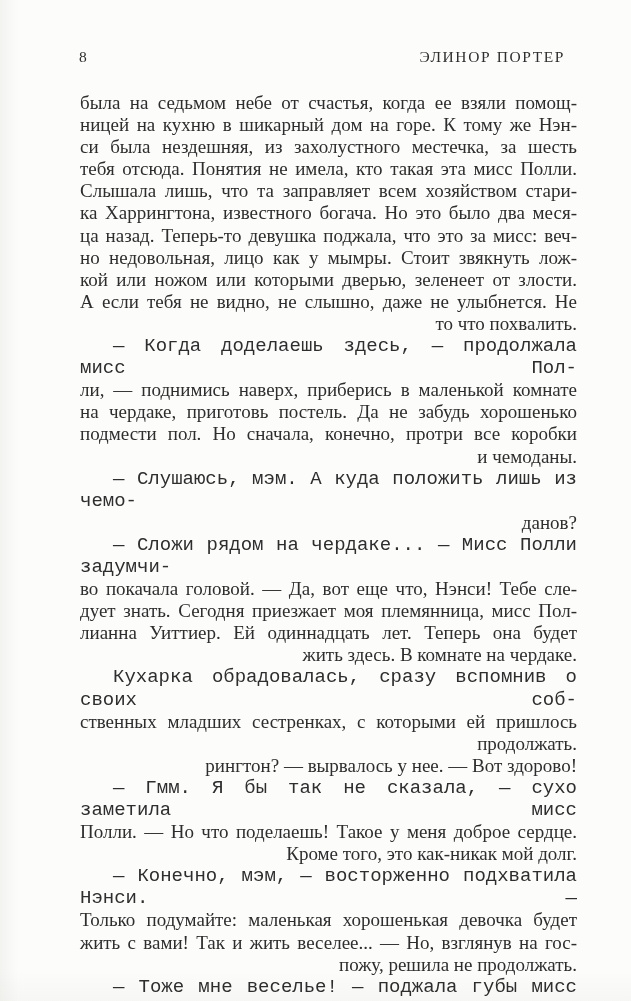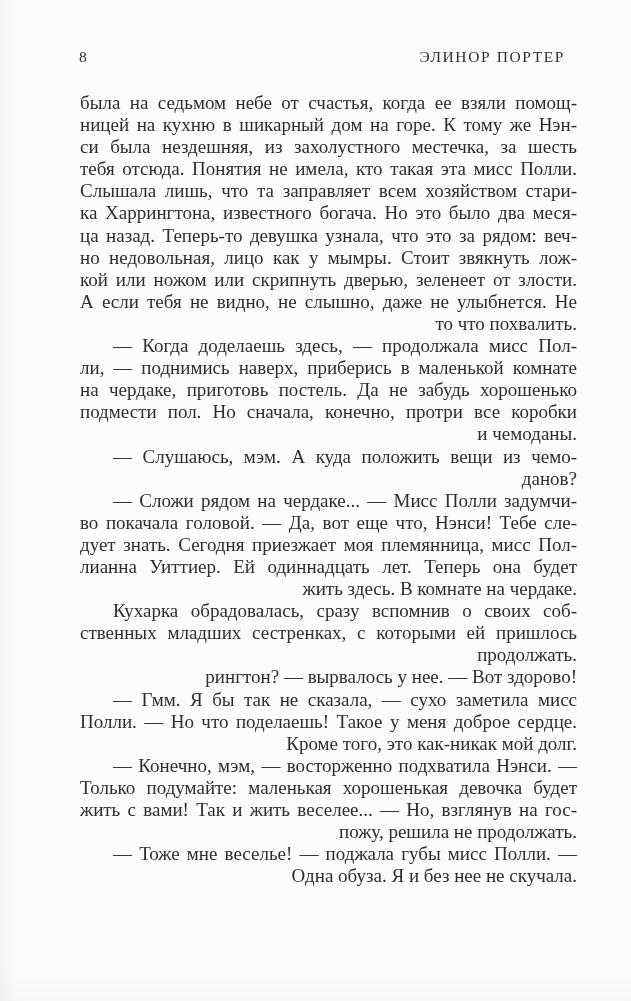--- a/index.html
+++ b/index.html
@@ -58,53 +58,54 @@
   .line {
     text-align: right;
   }
   .line.just {
     text-align: justify;
     text-align-last: justify;
     text-justify: inter-word;
   }
   .line.ind {
     text-indent: 33px;
+    font-family: Liberation Mono, monospace;
   }
 </style>
 </head>
 <body>
 
 <div class="page">
   <div class="header">
     <span class="page-number">8</span>
     <span class="running-title">ЭЛИНОР ПОРТЕР</span>
   </div>
   <div class="text-block">
       <div class="para">
         <div class="line just">была на седьмом небе от счастья, когда ее взяли помощ-</div>
         <div class="line just">ницей на кухню в шикарный дом на горе. К тому же Нэн-</div>
         <div class="line just">си была нездешняя, из захолустного местечка, за шесть</div>
         <div class="line just">тебя отсюда. Понятия не имела, кто такая эта мисс Полли.</div>
         <div class="line just">Слышала лишь, что та заправляет всем хозяйством стари-</div>
         <div class="line just">ка Харрингтона, известного богача. Но это было два меся-</div>
-        <div class="line just">ца назад. Теперь-то девушка узнала, что это за рядом: веч-</div>
+        <div class="line just">ца назад. Теперь-то девушка поджала, что это за мисс: веч-</div>
         <div class="line just">но недовольная, лицо как у мымры. Стоит звякнуть лож-</div>
-        <div class="line just">кой или ножом или скрипнуть дверью, зеленеет от злости.</div>
+        <div class="line just">кой или ножом или которыми дверью, зеленеет от злости.</div>
         <div class="line just">А если тебя не видно, не слышно, даже не улыбнется. Не</div>
         <div class="line">то что похвалить.</div>
       </div>
       <div class="para">
         <div class="line just ind">— Когда доделаешь здесь, — продолжала мисс Пол-</div>
         <div class="line just">ли, — поднимись наверх, приберись в маленькой комнате</div>
         <div class="line just">на чердаке, приготовь постель. Да не забудь хорошенько</div>
         <div class="line just">подмести пол. Но сначала, конечно, протри все коробки</div>
         <div class="line">и чемоданы.</div>
       </div>
       <div class="para">
-        <div class="line just ind">— Слушаюсь, мэм. А куда положить вещи из чемо-</div>
+        <div class="line just ind">— Слушаюсь, мэм. А куда положить лишь из чемо-</div>
         <div class="line">данов?</div>
       </div>
       <div class="para">
         <div class="line just ind">— Сложи рядом на чердаке... — Мисс Полли задумчи-</div>
         <div class="line just">во покачала головой. — Да, вот еще что, Нэнси! Тебе сле-</div>
         <div class="line just">дует знать. Сегодня приезжает моя племянница, мисс Пол-</div>
         <div class="line just">лианна Уиттиер. Ей одиннадцать лет. Теперь она будет</div>
         <div class="line">жить здесь. В комнате на чердаке.</div>
       </div>
       <div class="para">

